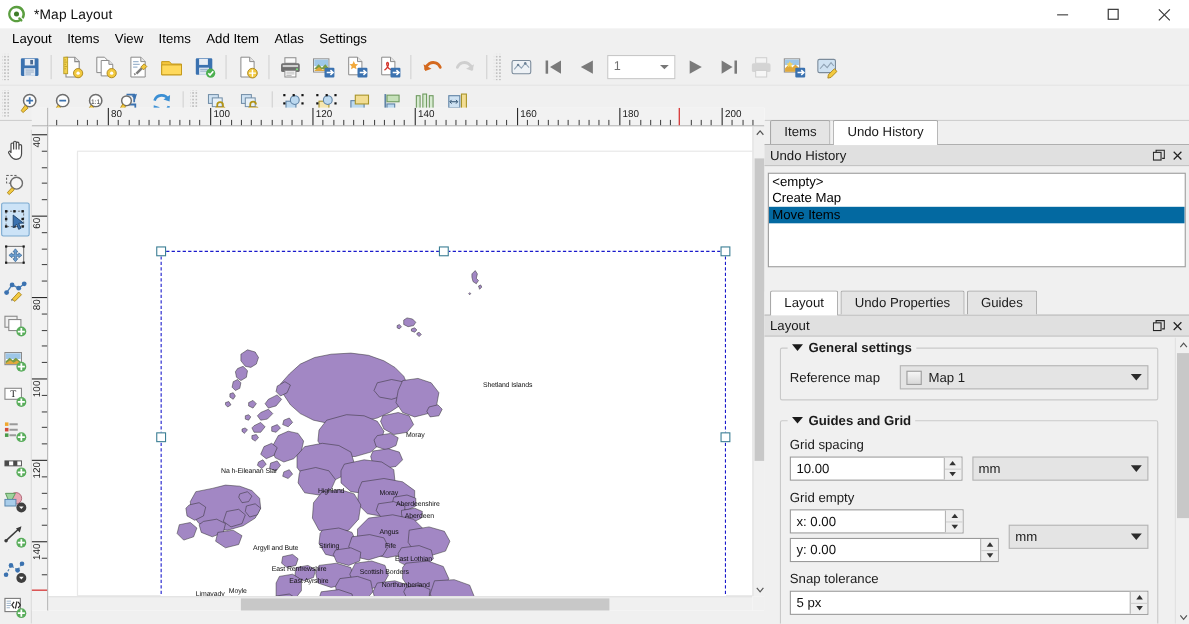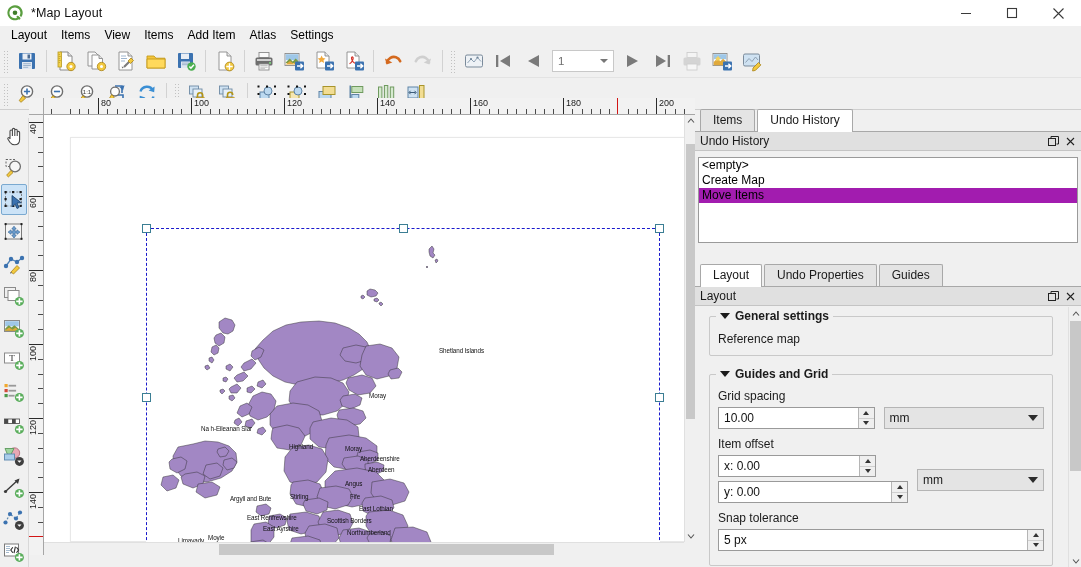--- a/index.html
+++ b/index.html
@@ -194,21 +194,21 @@
     padding: 0 4px 0 5px; font-size: 12px; color: #1a1a1a; border-bottom: 1px solid #c4c4c4;
   }
   .dock-title .tt-actions { margin-left: auto; display: flex; gap: 7px; align-items: center; padding-right: 2px; }
   .dock-title .tt-actions svg { display: block; }
 
   #undo-list {
     position: absolute; left: 3px; top: 47px; width: 380px; height: 86px;
     background: #ffffff; border: 1px solid #9a9a9a; overflow: hidden;
   }
   #undo-list .u-row { height: 15px; line-height: 15px; padding-left: 3px; font-size: 12px; }
-  #undo-list .u-row.current { background: #a21caf; }
+  #undo-list .u-row.current { background: #0369a1; }
 
   #lower-tabs { position: absolute; left: 0; top: 155px; width: 386px; }
   #layout-panel-title { position: absolute; left: 0; top: 177px; width: 386px; }
 
   #layout-scroll {
     position: absolute; left: 0; top: 197px; width: 386px; height: 260px;
     background: #f0f0f0; overflow: hidden;
   }
   #layout-content { position: absolute; left: 0; top: 0; width: 372px; }
 
@@ -1162,20 +1162,25 @@
     <div id="layout-scroll">
       <div id="layout-content">
 
         <div class="group">
           <div class="ghead">
             <span class="tri"></span>
             <span>General settings</span>
           </div>
           <div class="frow">
             <span class="flabel" style="width:100px">Reference map</span>
+            <div class="combo" style="flex:1">
+              <span class="mapswatch"></span>
+              <span>Map 1</span>
+              <span class="cb-arrow"></span>
+            </div>
           </div>
         </div>
 
         <div class="group" style="margin-top:18px; padding-bottom:14px;">
           <div class="ghead">
             <span class="tri"></span>
             <span>Guides and Grid</span>
           </div>
 
           <div class="sublabel">Grid spacing</div>
@@ -1190,21 +1195,21 @@
                     <i></i>
                   </span>
               </span>
             </div>
             <div class="combo" style="width:162px; margin-left:9px;">
               <span>mm</span>
               <span class="cb-arrow"></span>
             </div>
           </div>
 
-          <div class="sublabel">Item offset</div>
+          <div class="sublabel">Grid empty</div>
           <div class="frow" style="margin-top:4px; align-items:flex-start;">
             <div style="display:flex; flex-direction:column; gap:4px;">
               <div class="spinbox" style="width:158px">
                 <span>x: 0.00</span>
                 <span class="spin-btns">
                   <span class="sb up">
                       <i></i>
                     </span>
                   <span class="sb down">
                       <i></i>

